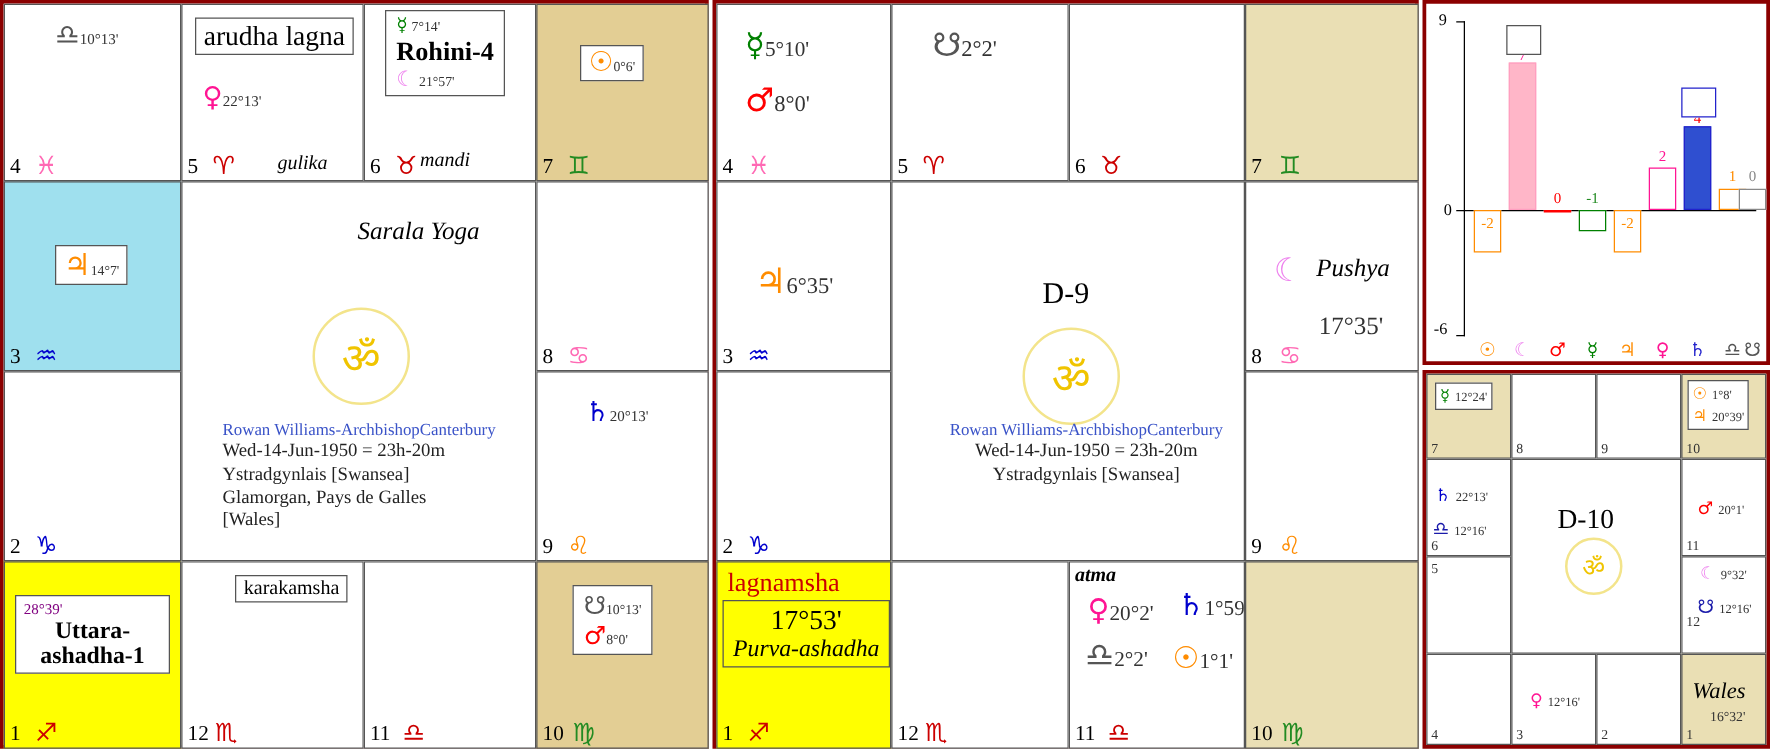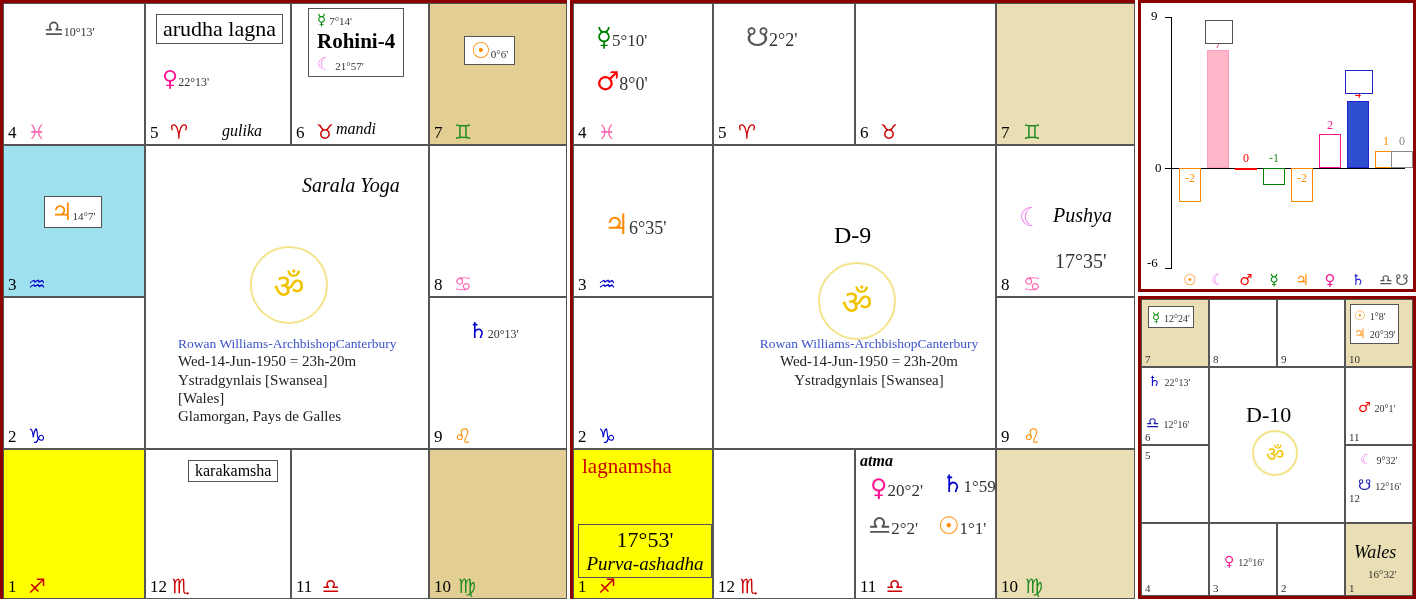--- a/index.html
+++ b/index.html
@@ -125,47 +125,59 @@
       <span class="num">9</span>
       <span class="sign c-sun" style="left:24px;bottom:0px;">♌</span>
       <span class="planet" style="left:38px;top:20px;">
         <span class="glyph c-sat" style="font-size:22px;">♄</span><span class="deg" style="font-size:12px;color:#333;">20°13'</span>
       </span>
     </div>
 
     <div class="cell yellow" style="left:0;top:446px;width:142px;height:150px;">
       <span class="num">1</span>
       <span class="sign c-red" style="left:24px;bottom:0px;">♐</span>
+      <div style="position:absolute;left:8px;top:26px;width:110px;border:1px solid #555;background:#fff;padding:3px 6px;text-align:center;">
+        <div style="font-size:12px;color:#800080;text-align:left;">28°39'</div>
+        <div style="font-size:19px;font-weight:bold;line-height:1.05;">Uttara-ashadha-1</div>
+      </div>
     </div>
 
     <div class="cell white" style="left:142px;top:446px;width:146px;height:150px;">
       <span class="num">12</span>
       <span class="sign c-red" style="left:26px;bottom:0px;">♏</span>
       <div class="boxed" style="position:absolute;left:42px;top:10px;font-size:16px;">karakamsha</div>
     </div>
 
     <div class="cell white" style="left:288px;top:446px;width:138px;height:150px;">
       <span class="num">11</span>
       <span class="sign c-red" style="left:30px;bottom:0px;">♎</span>
     </div>
 
     <div class="cell tan" style="left:426px;top:446px;width:138px;height:150px;">
       <span class="num">10</span>
       <span class="sign c-green" style="left:28px;bottom:0px;">♍</span>
+      <div style="position:absolute;left:28px;top:18px;border:1px solid #555;background:#fff;padding:3px 8px;">
+        <div>
+          <span class="glyph c-ketu" style="font-size:20px;">☋</span><span class="deg" style="font-size:11px;color:#333;">10°13'</span>
+        </div>
+        <div>
+          <span class="glyph c-mars" style="font-size:20px;">♂</span><span class="deg" style="font-size:11px;color:#333;">8°0'</span>
+        </div>
+      </div>
     </div>
 
     <div class="cell white" style="left:142px;top:142px;width:284px;height:304px;">
-      <div class="ital" style="position:absolute;left:156px;top:28px;font-size:20px;font-style:italic;">Sarala Yoga</div>
+      <div class="ital" style="position:absolute;left:140px;top:28px;font-size:20px;font-style:italic;">Sarala Yoga</div>
       <div class="om" style="left:104px;top:100px;">ॐ</div>
       <div class="info" style="left:32px;top:190px;width:250px;">
         <div class="name">Rowan Williams-ArchbishopCanterbury</div>
         <div>Wed-14-Jun-1950 = 23h-20m</div>
         <div>Ystradgynlais [Swansea]</div>
+        <div>Glamorgan, Pays de Galles</div>
         <div>[Wales]</div>
-        <div>Glamorgan, Pays de Galles</div>
       </div>
     </div>
   </div>
 
   <div class="chart" style="left:570px;top:0;width:565px;height:599px;">
 
     <div class="cell white" style="left:0;top:0;width:140px;height:142px;">
       <span class="num">4</span>
       <span class="sign c-pink" style="left:24px;bottom:0px;">♓</span>
       <div class="planet" style="left:22px;top:18px;">
@@ -219,21 +231,21 @@
 
     <div class="cell white" style="left:423px;top:294px;width:139px;height:152px;">
       <span class="num">9</span>
       <span class="sign c-sun" style="left:26px;bottom:0px;">♌</span>
     </div>
 
     <div class="cell yellow" style="left:0;top:446px;width:140px;height:150px;">
       <span class="num">1</span>
       <span class="sign c-red" style="left:24px;bottom:0px;">♐</span>
       <div style="position:absolute;left:8px;top:4px;font-size:21px;color:#CC0000;">lagnamsha</div>
-      <div style="position:absolute;left:4px;top:30px;width:128px;border:1px solid #555;background:#FFFF00;padding:2px;text-align:center;margin-top:44px;">
+      <div style="position:absolute;left:4px;top:30px;width:128px;border:1px solid #555;background:#FFFF00;padding:2px;text-align:center;">
         <div style="font-size:22px;">17°53'</div>
         <div class="ital" style="font-size:19px;">Purva-ashadha</div>
       </div>
     </div>
 
     <div class="cell white" style="left:140px;top:446px;width:142px;height:150px;">
       <span class="num">12</span>
       <span class="sign c-red" style="left:26px;bottom:0px;">♏</span>
     </div>
 
@@ -347,21 +359,21 @@
         </div>
         <div>
           <span class="glyph c-jup" style="font-size:13px;">♃</span>
           <span class="deg" style="font-size:10px;color:#333;">20°39'</span>
         </div>
       </div>
     </div>
 
     <div class="cell white" style="left:0;top:68px;width:68px;height:78px;">
       <span class="d10num" style="left:3px;bottom:1px;">6</span>
-      <div style="position:absolute;left:6px;top:4px;">
+      <div style="position:absolute;left:6px;top:20px;">
         <span class="glyph c-sat" style="font-size:14px;">♄</span>
         <span class="deg" style="font-size:10px;color:#333;">22°13'</span>
       </div>
       <div style="position:absolute;left:4px;top:46px;">
         <span class="glyph c-rahu" style="font-size:15px;color:#1A1AAA;">♎</span>
         <span class="deg" style="font-size:10px;color:#333;">12°16'</span>
       </div>
     </div>
     <div class="cell white" style="left:204px;top:68px;width:68px;height:78px;">
       <span class="d10num" style="left:3px;bottom:1px;">11</span>

